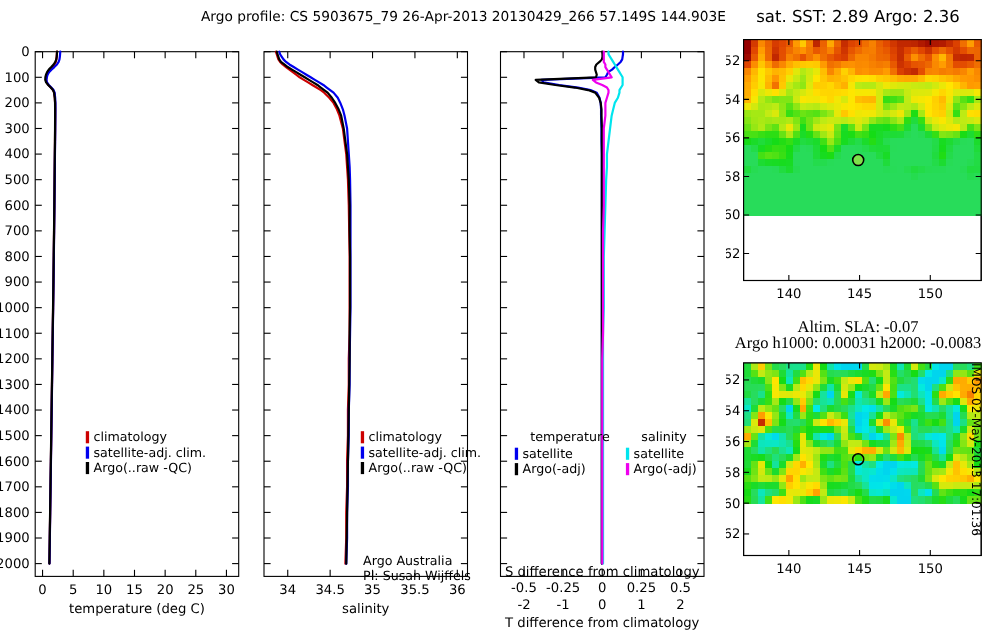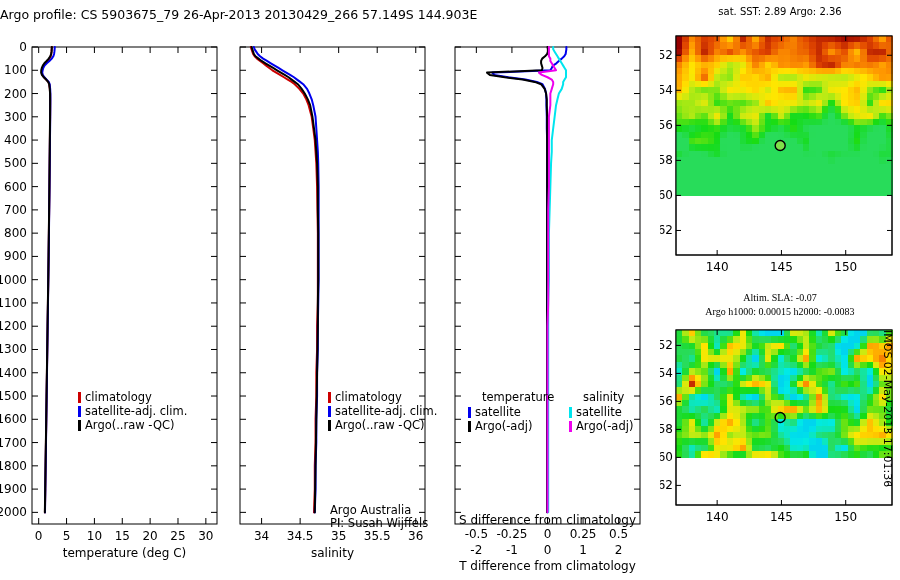--- a/index.html
+++ b/index.html
@@ -1,25 +1,25 @@
 <!DOCTYPE html>
 <html><head>
 <meta charset="utf-8">
 <style>
   html,body{margin:0;padding:0;background:#fff;}
   body{width:900px;height:580px;position:relative;overflow:hidden;
        font-family:"DejaVu Sans",sans-serif;color:#000;}
   .abs{position:absolute;}
-  .title{left:0;top:6px;width:660px;text-align:left;font-size:12.5px;line-height:17px;}
+  .title{left:0;top:6px;width:660px;text-align:right;font-size:12.5px;line-height:17px;}
   svg{display:block;}
   .ylab{font-size:12px;text-anchor:end;}
   .xlab{font-size:12px;text-anchor:middle;}
   .axname{font-size:12px;text-anchor:middle;}
   .legtxt{font-size:11.5px;}
-  .maptitle{font-size:10px;text-align:center;}
+  .maptitle{font-size:15px;text-align:center;}
   .vertstamp{position:absolute;font-size:11px;white-space:nowrap;
     transform-origin:0 0;transform:rotate(90deg);}
 </style>
 </head>
 <body>
 
 <div class="abs title">
   <div>Argo profile: CS 5903675_79 26-Apr-2013 20130429_266 57.149S 144.903E</div>
 </div>
 
@@ -1159,21 +1159,21 @@
     <line x1="121.42857142857139" y1="10" x2="121.42857142857139" y2="15" stroke="#000" stroke-width="1"></line>
     <text x="121.42857142857139" y="245" class="xlab">145</text>
     <line x1="185.71428571428572" y1="229" x2="185.71428571428572" y2="224" stroke="#000" stroke-width="1"></line>
     <line x1="185.71428571428572" y1="10" x2="185.71428571428572" y2="15" stroke="#000" stroke-width="1"></line>
     <text x="185.71428571428572" y="245" class="xlab">150</text>
     <circle cx="120.18142857142843" cy="119.48248000000004" r="5" fill="#7fe04a" stroke="#000" stroke-width="1.4"></circle>
   </svg>
 
 <div class="abs maptitle" style="left:660px;top:291px;width:240px;line-height:14px;font-family:Liberation Serif, serif;">
   <div>Altim. SLA: -0.07</div>
-  <div>Argo h1000: 0.00015 h2000: -0.0083</div>
+  <div>Argo h1000: 0.00031 h2000: -0.0083</div>
 </div>
 <svg class="abs" id="slamap" style="left:660px;top:320px;" width="240" height="260">
     <rect x="16" y="10" width="216" height="175" fill="#fff" stroke="#000" stroke-width="1"></rect>
     <g>
       <rect x="16.00" y="10.00" width="6.95" height="6.97" fill="rgb(31,220,59)" shape-rendering="crispEdges"></rect>
       <rect x="22.35" y="10.00" width="6.95" height="6.97" fill="rgb(173,233,20)" shape-rendering="crispEdges"></rect>
       <rect x="28.71" y="10.00" width="6.95" height="6.97" fill="rgb(255,205,0)" shape-rendering="crispEdges"></rect>
       <rect x="35.06" y="10.00" width="6.95" height="6.97" fill="rgb(117,229,20)" shape-rendering="crispEdges"></rect>
       <rect x="41.41" y="10.00" width="6.95" height="6.97" fill="rgb(35,220,73)" shape-rendering="crispEdges"></rect>
       <rect x="47.76" y="10.00" width="6.95" height="6.97" fill="rgb(38,221,95)" shape-rendering="crispEdges"></rect>

